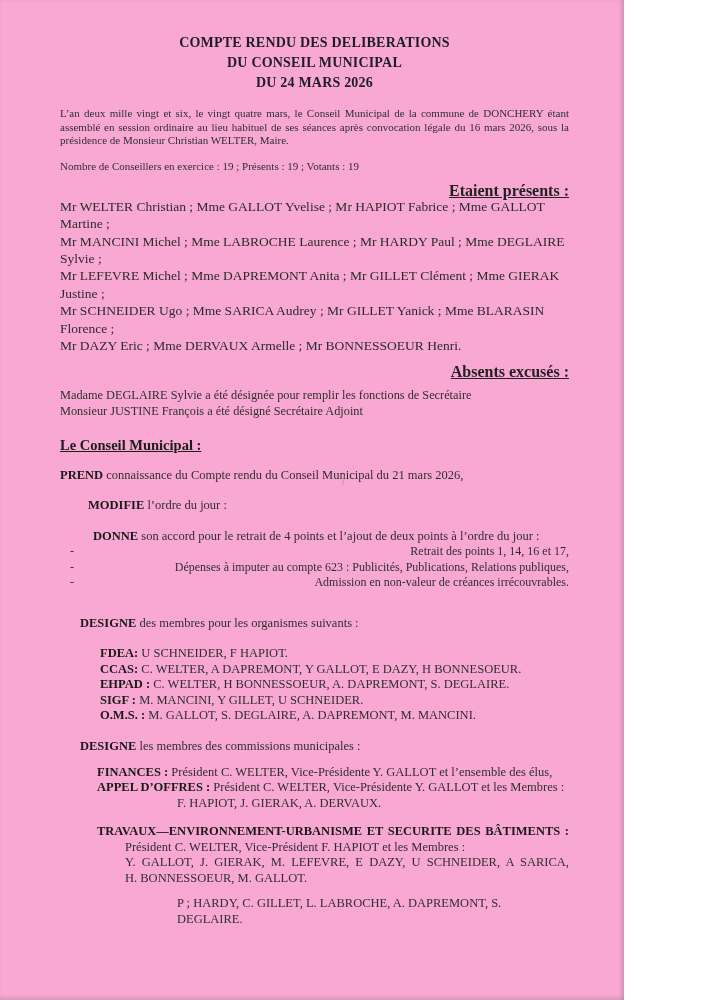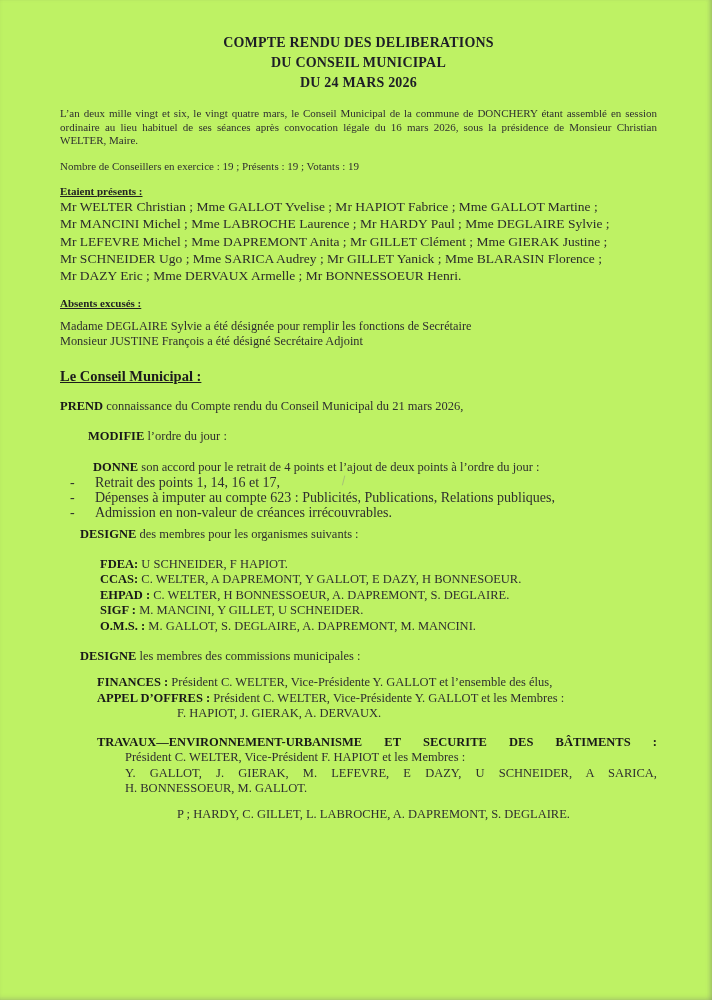--- a/index.html
+++ b/index.html
@@ -1,52 +1,52 @@
 <!DOCTYPE html>
 <html><head>
 <meta charset="utf-8">
 <style>
   html,body { margin:0; padding:0; background:#ffffff; }
   .page {
     position:relative;
-    width:712px; height:1000px;
-    background:#bef264;
+    width:624px; height:1000px;
+    background:#f9a8d4;
     font-family:"Liberation Serif", serif;
     color:#2f2f2f;
     overflow:hidden;
     box-shadow: inset -4px 0 4px -2px rgba(110,110,110,.35),
                 inset 0 -4px 4px -2px rgba(110,110,110,.25);
   }
   .content { padding:33px 55px 0 60px; }
 
   .title-block { text-align:center; font-weight:bold; font-size:14px; line-height:20px; color:#1d1d26; letter-spacing:.2px; }
 
   .intro { margin-top:14px; font-size:11px; line-height:13.6px; text-align:justify; }
   .counts { margin-top:11px; font-size:11px; line-height:14px; }
 
-  .heading-sm { margin-top:11px; font-size:11px; line-height:14px; font-weight:bold; text-decoration:underline; color:#222; }
+  .heading-sm { margin-top:11px; font-size:16px; line-height:14px; font-weight:bold; text-decoration:underline; color:#222;text-align:right; }
 
   .present-list { font-size:13.5px; line-height:17.4px; color:#2b2b2b; }
 
   .secretary { margin-top:9px; font-size:12.3px; line-height:15.5px; }
 
   .council-heading { margin-top:17px; font-size:14.5px; line-height:19px; font-weight:bold; text-decoration:underline; color:#1c1c1c; }
 
   .item { font-size:12.5px; line-height:15px; }
   .lead { font-weight:bold; color:#191919;text-align:right; }
 
   .mt13 { margin-top:13px; } .mt15 { margin-top:15px;margin-left:28px; } .mt16 { margin-top:16px; }
-  .mt14 { margin-top:6px;font-family:Liberation Serif, serif; } .mt11 { margin-top:11px; } .mt10 { margin-top:10px; }
+  .mt14 { margin-top:26px;font-family:Liberation Serif, serif; } .mt11 { margin-top:11px; } .mt10 { margin-top:10px; }
 
   .ind-donne { margin-left:33px; }
   .ind-designe { margin-left:20px; }
   .ind-propose { margin-left:40px; }
   .ind-comm { margin-left:37px; }
 
-  .bullets { font-size:14px; line-height:15.3px; }
+  .bullets { font-size:12px; line-height:15.3px;text-align:right; }
   .bullet { position:relative; padding-left:35px; }
   .bullet::before { content:"-"; position:absolute; left:10px; top:0; color:#2f2f2f; }
 
   .org-block { font-size:12.5px; line-height:15.5px; }
   .comm-block { font-size:12.5px; line-height:15.5px; }
   .comm-members { margin-left:80px; }
   .travaux-heading { font-weight:bold; color:#191919; text-align:justify; text-align-last:justify; }
   .travaux-sub { margin-left:28px; }
   .travaux-just { text-align:justify; text-align-last:justify; }
 

